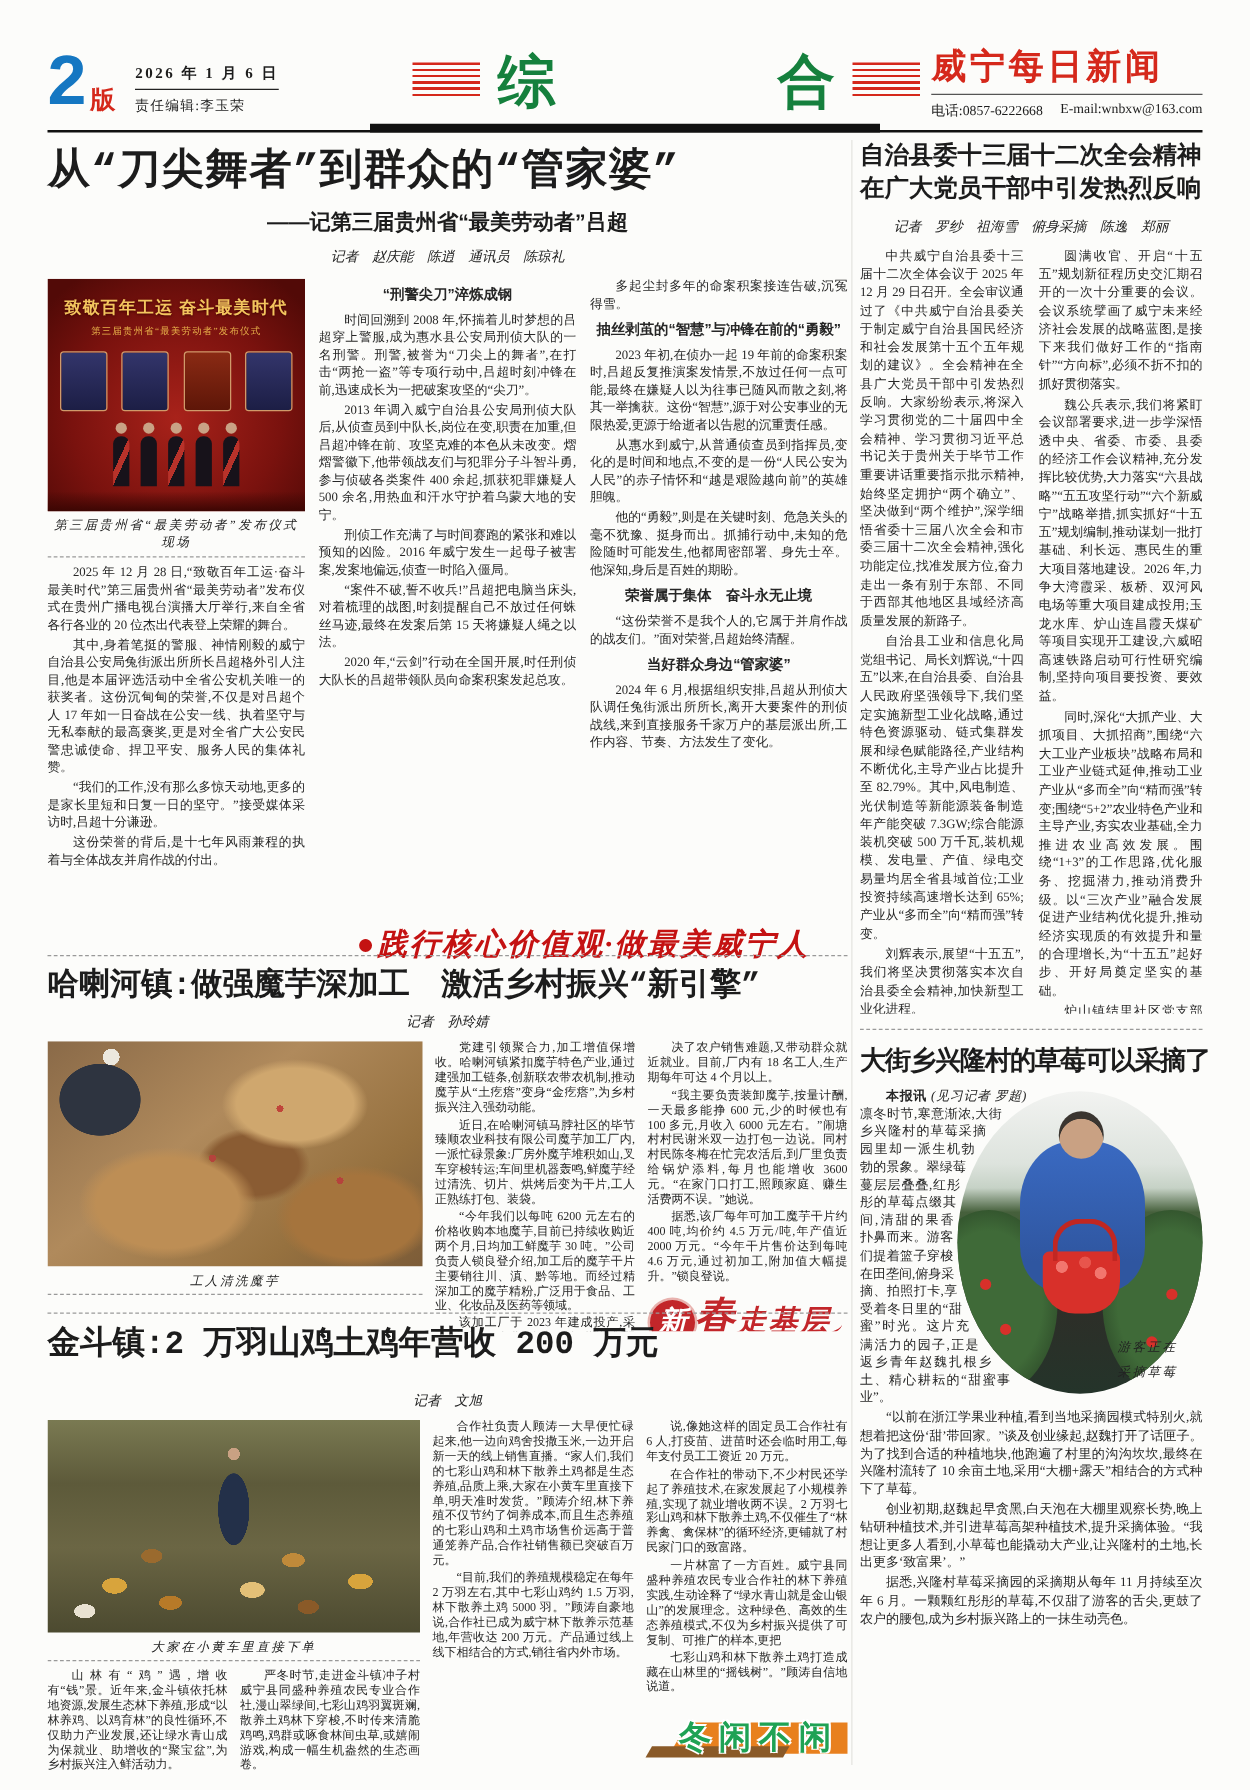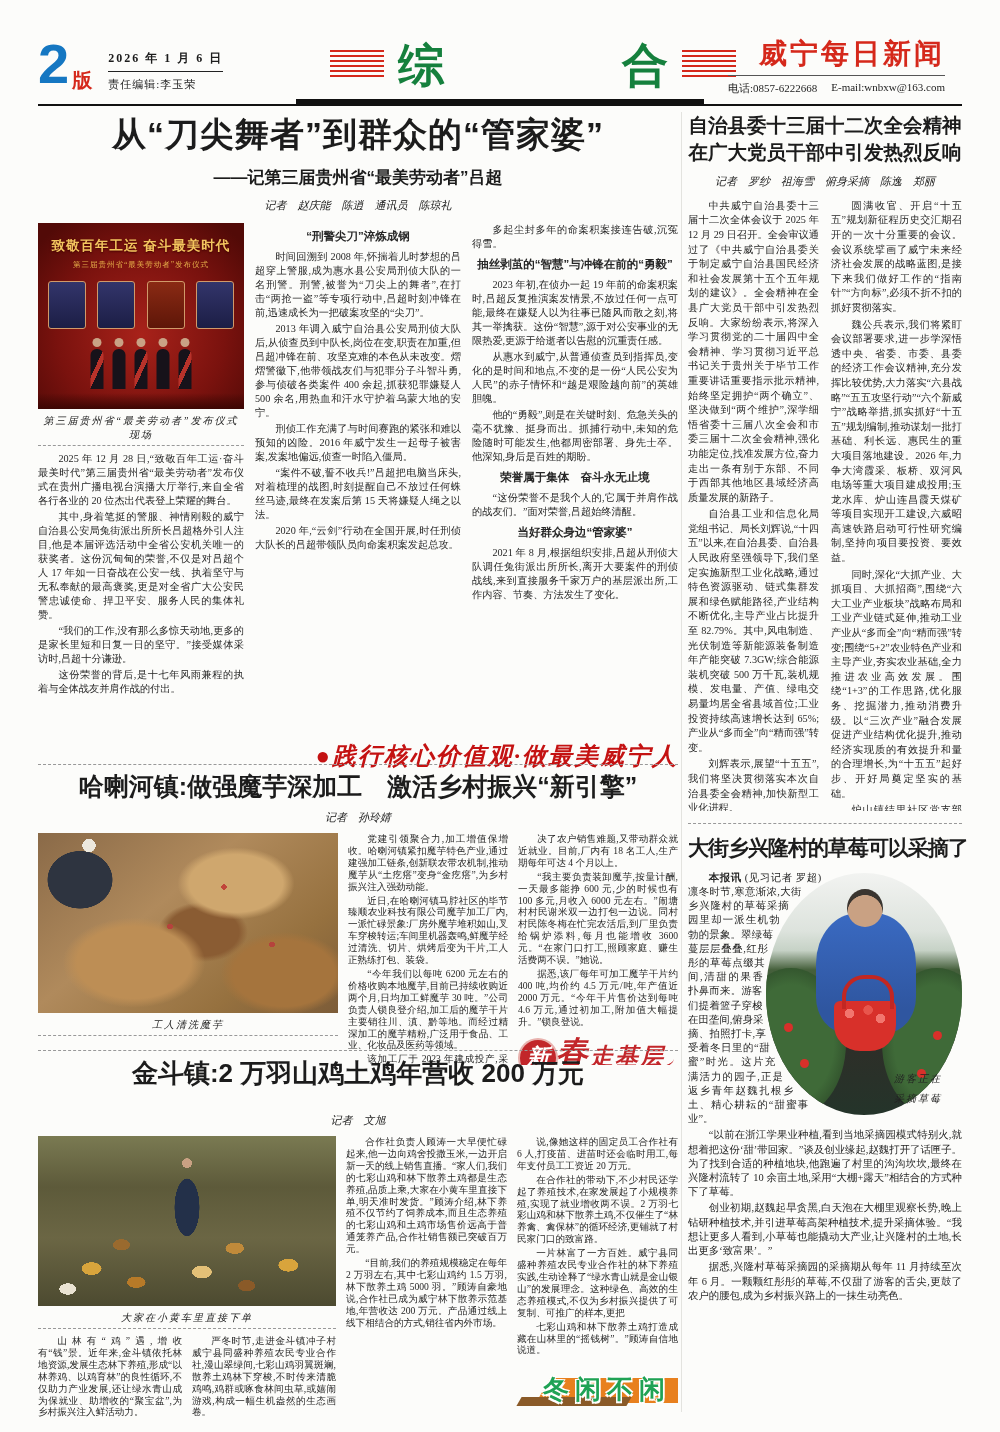--- a/index.html
+++ b/index.html
@@ -10,42 +10,42 @@
   .hdr-left{position:absolute;left:0;top:2px;display:flex;}
   .pgnum{font:bold 56px/1 "Liberation Sans",sans-serif;color:#1577c2;}
   .pgban{font:bold 20px/1 "Liberation Sans",sans-serif;color:#d5281b;margin:34px 0 0 3px;}
   .hdr-date{margin-left:16px;padding-top:14px;font-size:12px;}
   .hdr-date .d1{font-weight:bold;letter-spacing:2px;padding-bottom:4px;border-bottom:1.5px solid #222;}
   .hdr-date .d2{padding-top:5px;font-size:11px;letter-spacing:1px;}
   .hdr-center{position:absolute;left:250px;top:8px;width:490px;display:flex;align-items:center;justify-content:center;}
   .stripes{width:54px;height:30px;background:repeating-linear-gradient(#d5281b 0 2px,transparent 2px 5px);}
   .secchar{font:bold 46px/1 "Liberation Sans",sans-serif;color:#15803d;margin:0 14px;}
   .secgap{width:150px;}
-  .hdr-right{position:absolute;right:17px;top:6px;text-align:right;}
+  .hdr-right{position:absolute;right:0;top:6px;text-align:left;}
   .paper{font:bold 28px/1 "Liberation Serif",serif;color:#d5281b;letter-spacing:3px;}
   .contact{margin-top:7px;padding-top:5px;border-top:1px solid #555;font-size:11px;display:flex;gap:14px;justify-content:center;}
   .hrule{position:absolute;left:38px;top:104px;width:924px;border-top:2px solid #111;}
   .hrule-thick{position:absolute;left:296px;top:99px;width:408px;height:7px;background:#111;}
   
-  .hl{font-family:Liberation Sans, sans-serif;font-weight:bold;text-align:center;white-space:nowrap;}
+  .hl{font-family:Liberation Mono, monospace;font-weight:bold;white-space:nowrap;}
   .byline{text-align:center;font-style:italic;font-size:11px;color:#222;}
   .p{text-indent:2em;margin:0 0 2px;}
   .colh{font:bold 11.5px/1.3 "Liberation Sans",sans-serif;text-align:center;margin:6px 0;}
   .cap{font-size:10px;text-align:center;font-style:italic;letter-spacing:2px;color:#222;margin:5px 0 3px;}
   .dash{border-top:1px dashed #999;margin:3px 0 6px;}
   .sep{position:absolute;left:38px;width:640px;border-top:1px dashed #999;}
   .vrule{position:absolute;left:681px;top:112px;height:1300px;border-left:1px solid #e3e3df;}
   
   .a1{position:absolute;left:38px;top:112px;width:640px;}
   .a1 .hl{font-size:34px;letter-spacing:1px;}
   .a1 .sub{font:bold 17px "Liberation Sans",sans-serif;text-align:center;margin-top:8px;}
   .a1 .byline{margin-top:9px;}
   .a1body{margin-top:10px;height:552px;display:flex;gap:11px;position:relative;overflow:hidden;}
   .col{width:206px;font-size:10.2px;line-height:14px;text-align:justify;color:#262626;}
-  .slogan{position:absolute;left:217px;bottom:0;width:423px;background:#fcfcfa;text-align:right;
+  .slogan{position:absolute;left:217px;bottom:0;width:423px;background:#fcfcfa;text-align:center;
           font:bold italic 24px/1.3 "Liberation Serif",serif;color:#c41212;padding:8px 0 3px;letter-spacing:2px;}
   
   .ph-stage{height:186px;position:relative;overflow:hidden;
     background:radial-gradient(circle at 50% 60%,#a8221a,#7a120e 55%,#520a07 90%);}
   .stage-banner{margin-top:14px;text-align:center;font:bold 13.5px "Liberation Sans",sans-serif;color:#f3c55e;
     text-shadow:0 1px 2px #400;letter-spacing:1px;}
   .stage-banner2{text-align:center;font-size:7.5px;color:#e7b04a;margin-top:3px;letter-spacing:1px;}
   .stage-portraits{display:flex;justify-content:space-between;padding:0 10px;margin-top:9px;}
   .stage-portraits i{width:36px;height:46px;border:1px solid #d09a6a;border-radius:3px;
     background:linear-gradient(#33356b,#1c1e45);}
@@ -114,21 +114,21 @@
   
   .sidebar{position:absolute;left:688px;top:112px;width:274px;}
   .a2 .hl{font-size:19.5px;line-height:1.38;letter-spacing:0;}
   .a2 .byline{margin-top:8px;}
   .a2body{margin-top:10px;height:612px;display:flex;gap:12px;overflow:hidden;}
   .scol{width:131px;font-size:10.2px;line-height:14.6px;text-align:justify;color:#262626;}
   .sep3{border-top:1px dashed #999;margin:12px 0 10px;}
   .a5 .hl{font-size:21px;letter-spacing:-1px;}
   .a5body{position:relative;margin-top:9px;font-size:10.4px;line-height:14.2px;text-align:justify;color:#262626;}
   .lead-prefix{font-weight:bold;}
-  .lead-kicker{}
+  .lead-kicker{font-style:italic;}
   .ph-berry{float:right;width:196px;height:242px;border-radius:50%;margin:2px 0 6px 7px;
     shape-outside:ellipse(98px 121px at 50% 50%);position:relative;overflow:hidden;
     background:linear-gradient(#f2f3f1,#dde3dd 24%,#c6d2c6 32%,#46603c 40%,#3a5434 55%,#2e2e28 70%,#24342a);}
   .b-row-l{position:absolute;left:-30px;top:95px;width:110px;height:150px;border-radius:50%;
     background:radial-gradient(#3f6a38 0 55%,#31512c 75%,transparent 76%);}
   .b-row-r{position:absolute;right:-30px;top:95px;width:110px;height:150px;border-radius:50%;
     background:radial-gradient(#3f6a38 0 55%,#31512c 75%,transparent 76%);}
   .b-dot{position:absolute;width:9px;height:9px;border-radius:50%;background:#d8302a;}
   .b-person{position:absolute;left:50px;top:40px;width:100px;height:120px;border-radius:42% 42% 30% 30%;
     background:linear-gradient(#3a6ac2,#2f56a0 80%);}
@@ -215,21 +215,21 @@
       </div>
       <div class="col">
         <p class="p">多起尘封多年的命案积案接连告破,沉冤得雪。</p>
         <div class="colh">抽丝剥茧的“智慧”与冲锋在前的“勇毅”</div>
         <p class="p">2023 年初,在侦办一起 19 年前的命案积案时,吕超反复推演案发情景,不放过任何一点可能,最终在嫌疑人以为往事已随风而散之刻,将其一举擒获。这份“智慧”,源于对公安事业的无限热爱,更源于给逝者以告慰的沉重责任感。</p>
         <p class="p">从惠水到威宁,从普通侦查员到指挥员,变化的是时间和地点,不变的是一份“人民公安为人民”的赤子情怀和“越是艰险越向前”的英雄胆魄。</p>
         <p class="p">他的“勇毅”,则是在关键时刻、危急关头的毫不犹豫、挺身而出。抓捕行动中,未知的危险随时可能发生,他都周密部署、身先士卒。他深知,身后是百姓的期盼。</p>
         <div class="colh">荣誉属于集体　奋斗永无止境</div>
         <p class="p">“这份荣誉不是我个人的,它属于并肩作战的战友们。”面对荣誉,吕超始终清醒。</p>
         <div class="colh">当好群众身边“管家婆”</div>
-        <p class="p">2021 年 8 月,根据组织安排,吕超从刑侦大队调任兔街派出所所长,离开大要案件的刑侦战线,来到直接服务千家万户的基层派出所,工作内容、节奏、方法发生了变化。</p>
+        <p class="p">2024 年 6 月,根据组织安排,吕超从刑侦大队调任兔街派出所所长,离开大要案件的刑侦战线,来到直接服务千家万户的基层派出所,工作内容、节奏、方法发生了变化。</p>
       </div>
       <div class="slogan">●践行核心价值观·做最美威宁人</div>
     </div>
   </section>
 
   <div class="sep" style="top:764px"></div>
 
   <section class="a3">
     <div class="hl">哈喇河镇:做强魔芋深加工　激活乡村振兴“新引擎”</div>
     <div class="byline">记者　孙玲婧</div>

